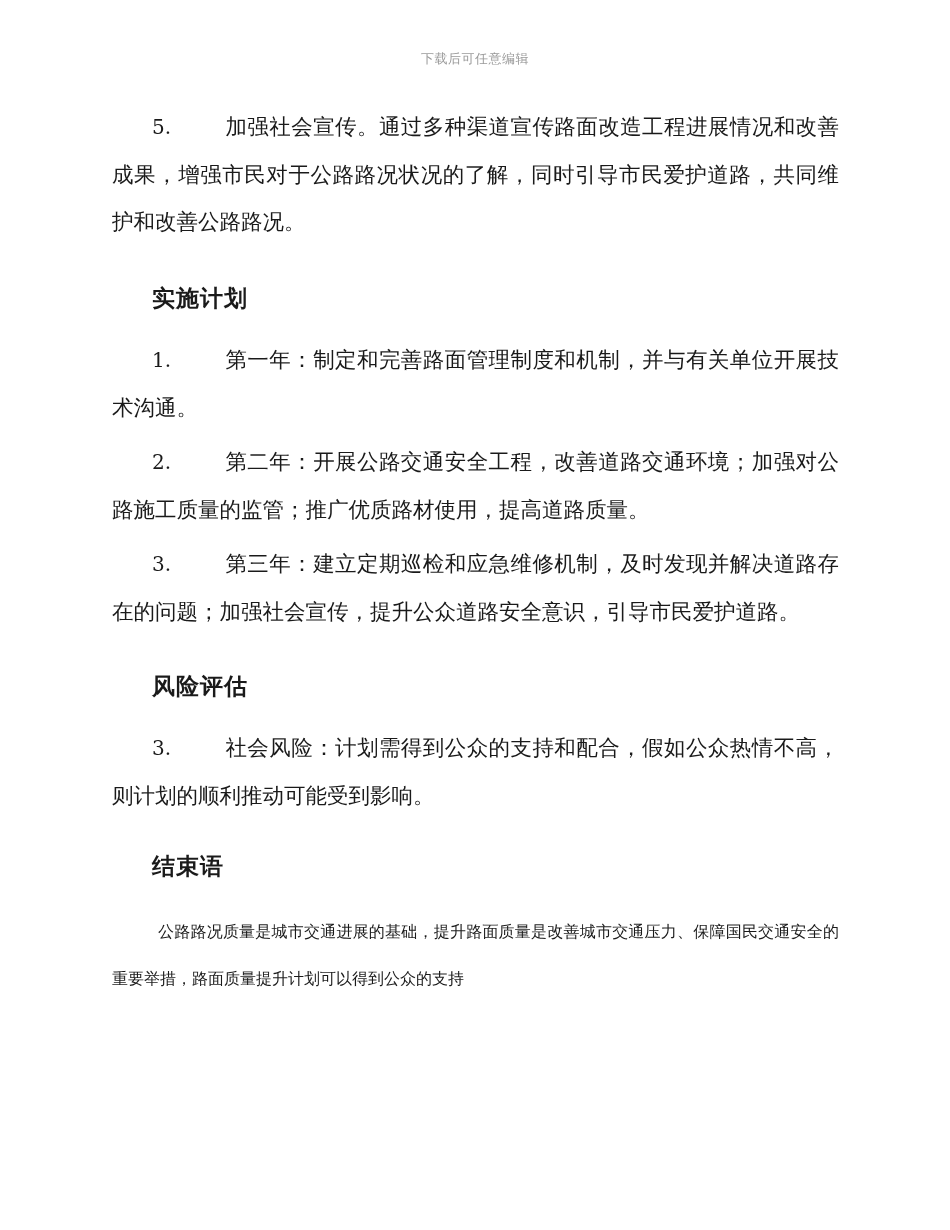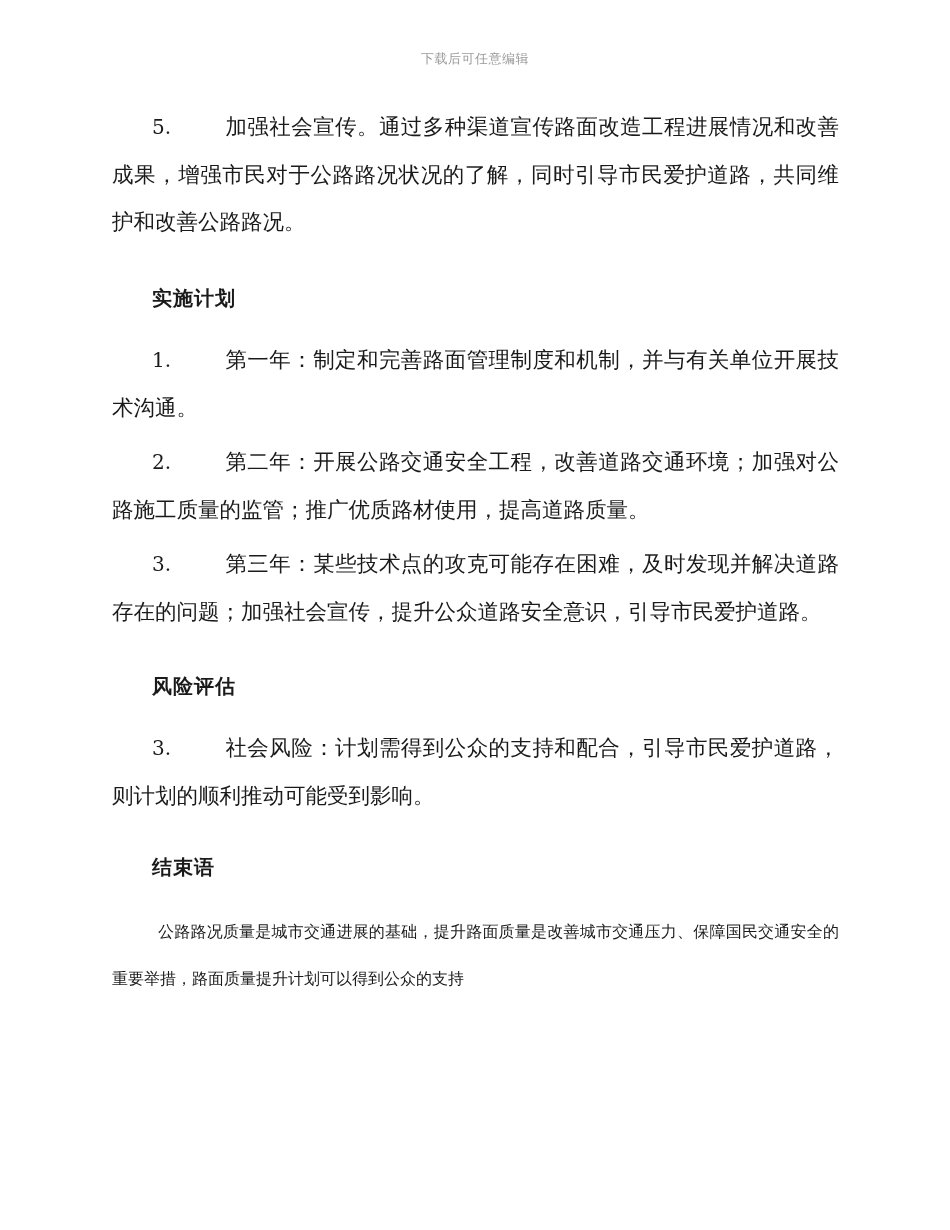--- a/index.html
+++ b/index.html
@@ -70,21 +70,21 @@
     text-align-last: left;
     text-justify: inter-ideograph;
     text-indent: 46px;
     margin: 0 0 7px 0;
   }
 
   
   .heading {
     font-family: "DejaVu Sans", "Liberation Sans", sans-serif;
     font-weight: bold;
-    font-size: 20px;
+    font-size: 23px;
     line-height: 47px;
     margin: 18px 0 14px 40px;
     letter-spacing: 1px;
   }
   .heading.tight-top { margin-top: 16px; }
   .heading.last-head { margin-top: 26px; margin-bottom: 16px; font-family: Liberation Mono, monospace; }
 
   .spacer-sm { height: 5px; }
 </style>
 </head>
@@ -106,31 +106,31 @@
 
     <p class="list-para">
       <span class="marker">1.</span><span class="ptext">第一年：制定和完善路面管理制度和机制，并与有关单位开展技术沟通。</span>
     </p>
 
     <p class="list-para">
       <span class="marker">2.</span><span class="ptext">第二年：开展公路交通安全工程，改善道路交通环境；加强对公路施工质量的监管；推广优质路材使用，提高道路质量。</span>
     </p>
 
     <p class="list-para">
-      <span class="marker">3.</span><span class="ptext">第三年：某些技术点的攻克可能存在困难，及时发现并解决道路存在的问题；加强社会宣传，提升公众道路安全意识，引导市民爱护道路。</span>
+      <span class="marker">3.</span><span class="ptext">第三年：建立定期巡检和应急维修机制，及时发现并解决道路存在的问题；加强社会宣传，提升公众道路安全意识，引导市民爱护道路。</span>
     </p>
 
     <div class="spacer-sm"></div>
 
     <h2 class="heading tight-top">风险评估</h2>
 
 
 
     <p class="list-para">
-      <span class="marker">3.</span><span class="ptext">社会风险：计划需得到公众的支持和配合，引导市民爱护道路，则计划的顺利推动可能受到影响。</span>
+      <span class="marker">3.</span><span class="ptext">社会风险：计划需得到公众的支持和配合，假如公众热情不高，则计划的顺利推动可能受到影响。</span>
     </p>
 
     <h2 class="heading last-head">结束语</h2>
 
     <p class="plain-para">公路路况质量是城市交通进展的基础，提升路面质量是改善城市交通压力、保障国民交通安全的重要举措，路面质量提升计划可以得到公众的支持</p>
 
   </div>
 </div>
 
 </body></html>

